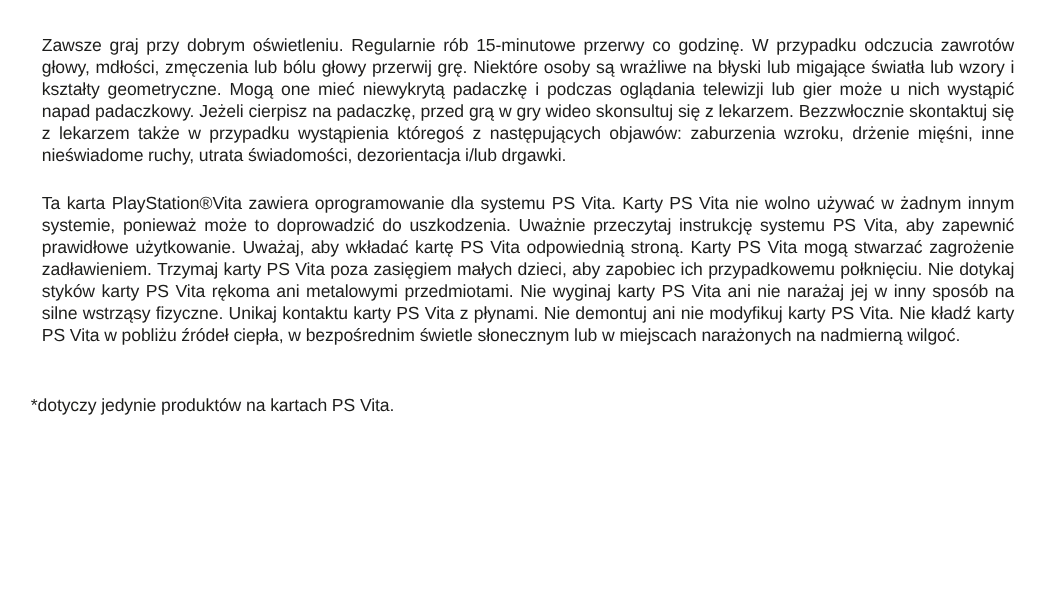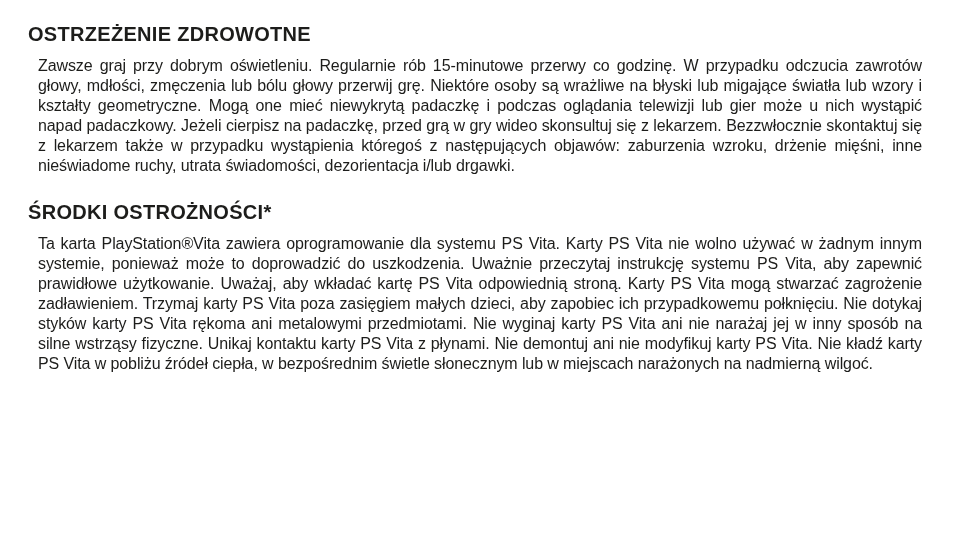--- a/index.html
+++ b/index.html
@@ -45,23 +45,22 @@
     text-align: left;
     letter-spacing: -0.1px;
   }
 </style>
 </head>
 <body>
 
 <div class="page">
 
   <section class="section">
-    <h1 class="section-heading">OSTRZEŻENIE ZDROWOTNE</h1>
     <p class="section-body">Zawsze graj przy dobrym oświetleniu. Regularnie rób 15-minutowe przerwy co godzinę. W przypadku odczucia zawrotów głowy, mdłości, zmęczenia lub bólu głowy przerwij grę. Niektóre osoby są wrażliwe na błyski lub migające światła lub wzory i kształty geometryczne. Mogą one mieć niewykrytą padaczkę i podczas oglądania telewizji lub gier może u nich wystąpić napad padaczkowy. Jeżeli cierpisz na padaczkę, przed grą w gry wideo skonsultuj się z lekarzem. Bezzwłocznie skontaktuj się z lekarzem także w przypadku wystąpienia któregoś z następujących objawów: zaburzenia wzroku, drżenie mięśni, inne nieświadome ruchy, utrata świadomości, dezorientacja i/lub drgawki.</p>
   </section>
 
   <section class="section">
-    <h1 class="section-heading">ŚRODKI OSTROŻNOŚCI*</h1>
     <p class="section-body">Ta karta PlayStation®Vita zawiera oprogramowanie dla systemu PS Vita. Karty PS Vita nie wolno używać w żadnym innym systemie, ponieważ może to doprowadzić do uszkodzenia. Uważnie przeczytaj instrukcję systemu PS Vita, aby zapewnić prawidłowe użytkowanie. Uważaj, aby wkładać kartę PS Vita odpowiednią stroną. Karty PS Vita mogą stwarzać zagrożenie zadławieniem. Trzymaj karty PS Vita poza zasięgiem małych dzieci, aby zapobiec ich przypadkowemu połknięciu. Nie dotykaj styków karty PS Vita rękoma ani metalowymi przedmiotami. Nie wyginaj karty PS Vita ani nie narażaj jej w inny sposób na silne wstrząsy fizyczne. Unikaj kontaktu karty PS Vita z płynami. Nie demontuj ani nie modyfikuj karty PS Vita. Nie kładź karty PS Vita w pobliżu źródeł ciepła, w bezpośrednim świetle słonecznym lub w miejscach narażonych na nadmierną wilgoć.</p>
   </section>
 
+  <p class="footnote">*dotyczy jedynie produktów na kartach PS Vita.</p>
 
 </div>
 
 </body></html>

